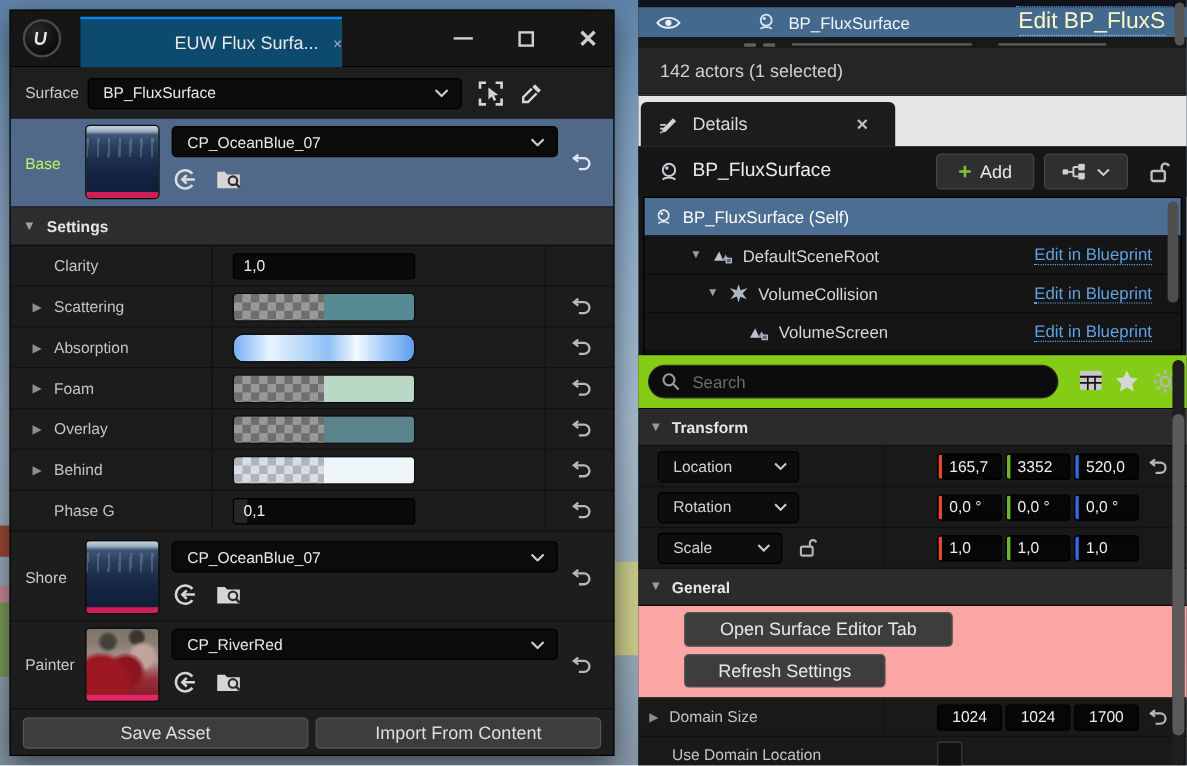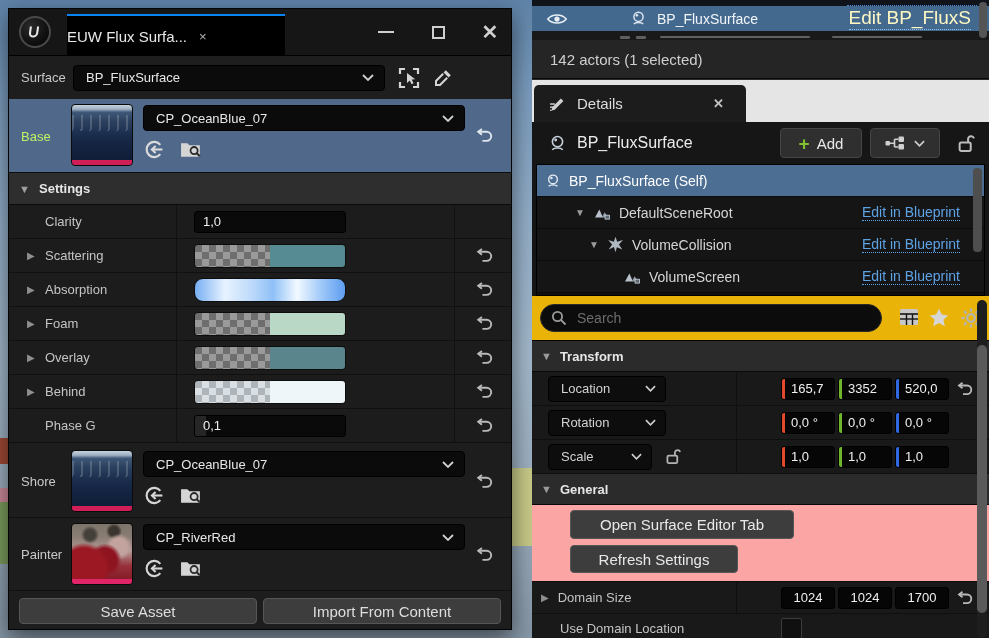--- a/index.html
+++ b/index.html
@@ -9,22 +9,22 @@
   .patch{position:absolute;}
   svg{display:block;}
 
   
   #euw{position:absolute;left:8px;top:8px;width:504px;height:622px;background:#1d1d1d;
     border:1px solid #040404;box-shadow:0 8px 22px rgba(0,0,0,.55);box-sizing:border-box;}
   .titlebar{position:relative;height:46px;background:#161616;border-bottom:1px solid #000;}
   .ue-logo{position:absolute;left:10px;top:7px;width:32px;height:32px;border-radius:50%;
     background:radial-gradient(circle at 35% 30%, #2a2a2a, #0c0c0c 70%);border:2px solid #4a4a4a;box-sizing:border-box;
     display:flex;align-items:center;justify-content:center;}
-  .euw-tab{position:absolute;left:58px;top:5px;width:218px;height:41px;background:#000000;
-    border-top:2px solid #0b84f3;display:flex;align-items:center;justify-content:flex-start;gap:12px;}
+  .euw-tab{position:absolute;left:58px;top:5px;width:218px;height:41px;background:#0c4a6e;
+    border-top:2px solid #0b84f3;display:flex;align-items:center;justify-content:flex-end;gap:12px;}
   .euw-tab .t{font-size:15px;color:#e8e8e8;}
   .euw-tab .x{font-size:13px;color:#b5b5b5;}
   .winbtns{position:absolute;right:12px;top:0;height:46px;display:flex;align-items:center;gap:34px;}
   .wb{width:18px;height:18px;display:flex;align-items:center;justify-content:center;color:#cfcfcf;}
   .wb .min{width:16px;height:2px;background:#cfcfcf;}
   .wb .max{width:13px;height:13px;border:2px solid #cfcfcf;box-sizing:border-box;}
   .wb.close{font-size:20px;font-weight:bold;}
 
   .surface-row{position:relative;height:43px;background:#1e1e1e;display:flex;align-items:center;}
   .surface-row .lbl{margin-left:12px;font-size:13px;color:#c9c9c9;width:52px;}
@@ -123,21 +123,21 @@
 
   .ctree{position:relative;margin:0 4px;height:132px;background:#101010;border:1px solid #000;box-sizing:border-box;overflow:hidden;}
   .crow{height:31px;display:flex;align-items:center;position:relative;background:#151515;border-bottom:1px solid #0b0b0b;}
   .crow.sel{background:#4c6e93;}
   .crow .exp{font-size:10px;color:#9b9b9b;}
   .crow .cn{font-size:14px;color:#d6d6d6;margin-left:8px;}
   .crow.sel .cn{color:#fff;}
   .clink{position:absolute;right:24px;font-size:14px;color:#5ea2e6;border-bottom:1px dotted #5ea2e6;}
   .tree-scroll{position:absolute;right:2px;top:3px;width:9px;height:84px;background:#4e4e4e;border-radius:4px;}
 
-  .searchrow{height:44px;background:#eab308;border-bottom:1px solid #000;display:flex;align-items:center;position:relative;}
+  .searchrow{height:44px;background:#84cc16;border-bottom:1px solid #000;display:flex;align-items:center;position:relative;}
   .spill{position:absolute;left:8px;width:342px;height:28px;background:#0c0c0c;border:1px solid #2a2a2a;border-radius:14px;
     display:flex;align-items:center;box-sizing:border-box;}
   .spill input{background:transparent;border:none;outline:none;color:#dedede;font-size:14px;margin-left:8px;width:250px;
     font-family:"Liberation Sans",sans-serif;}
   .spill input::placeholder{color:#6d6d6d;}
   .sr-ic{position:absolute;top:12px;}
 
   .dsect{height:30px;background:#2b2b2b;display:flex;align-items:center;border-bottom:1px solid #090909;}
   .dsect .tri{margin-left:9px;color:#9a9a9a;font-size:11px;}
   .dsect .t{margin-left:8px;font-size:13px;font-weight:bold;color:#e6e6e6;}

